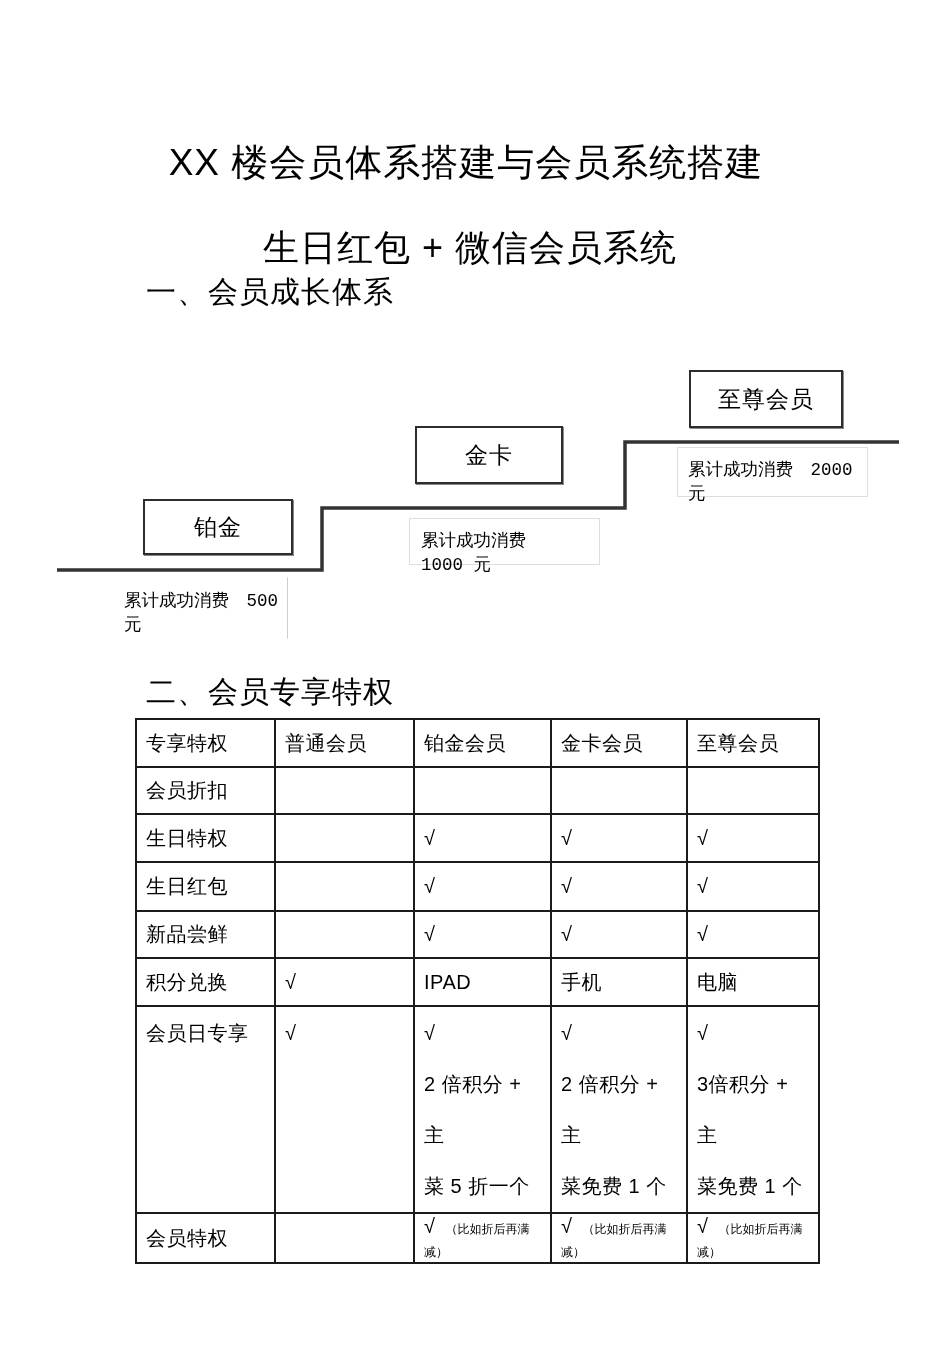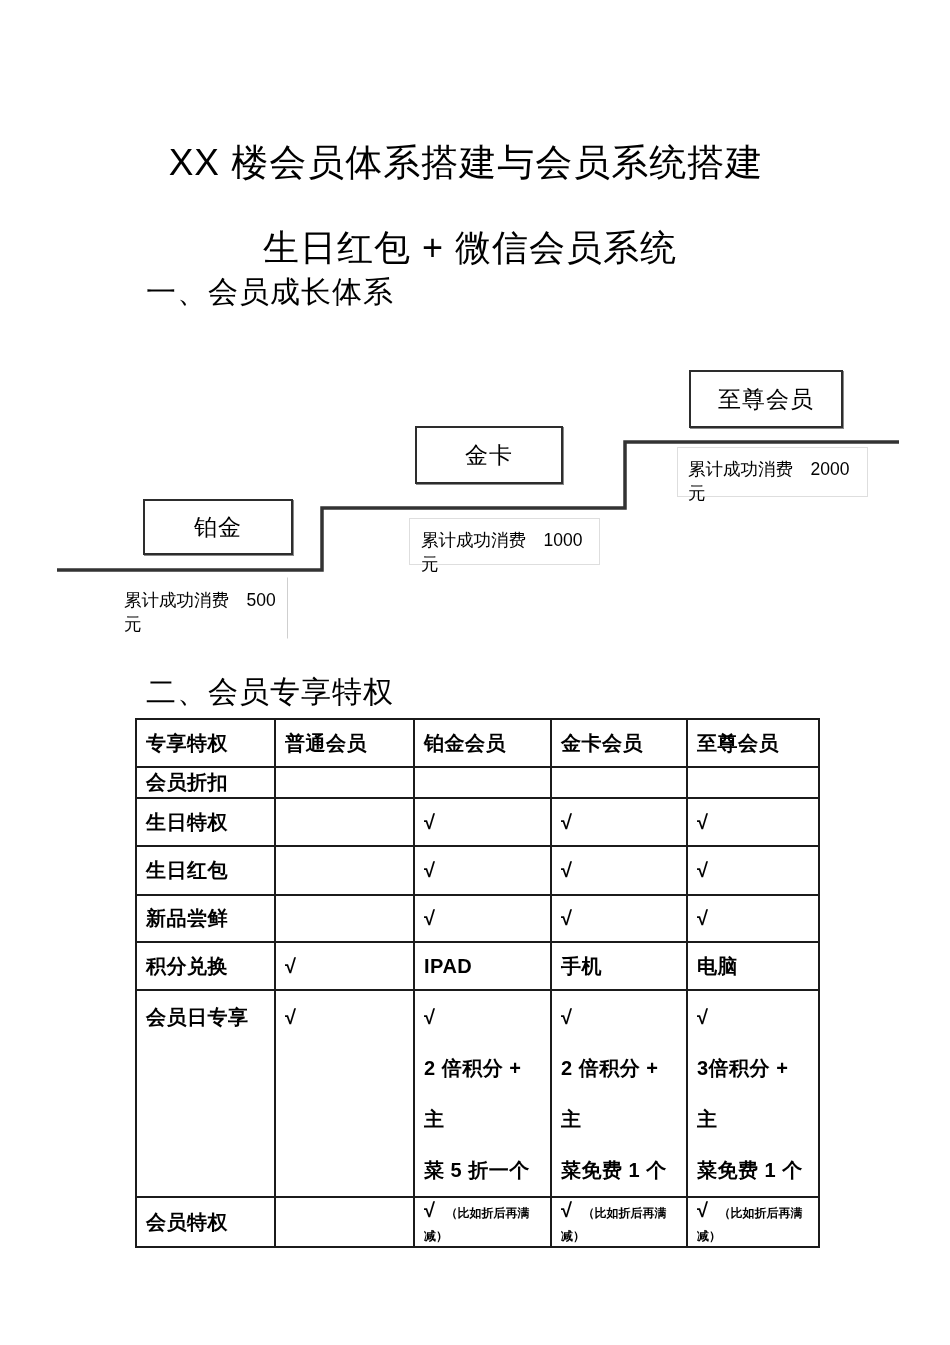--- a/index.html
+++ b/index.html
@@ -58,20 +58,21 @@
   }
   .tier-platinum { left: 143px; top: 499px; width: 146px; height: 52px; }
   .tier-gold     { left: 415px; top: 426px; width: 144px; height: 54px; }
   .tier-supreme  { left: 689px; top: 370px; width: 150px; height: 54px; }
 
   .req-box {
     background: #fff;
     font-size: 17.5px;
     color: #000;
     box-sizing: border-box;
+    font-family: Liberation Mono, monospace;
   }
   .req-1 {
     left: 118px; top: 577px; width: 170px; height: 62px;
     border: 1px solid transparent;
     border-right: 1px solid #cfcfcf;
     padding: 10px 0 0 5px;
   }
   .req-2 {
     left: 409px; top: 518px; width: 191px; height: 47px;
     border: 1px solid #dedede;
@@ -85,31 +86,31 @@
 
   
   .priv-table {
     left: 135px; top: 718px;
     border-collapse: collapse;
     table-layout: fixed;
     width: 683px;
   }
   .priv-table th, .priv-table td {
     border: 2px solid #1b1b1b;
-    font-weight: bold;
+    font-weight: normal;
     font-size: 20px;
     text-align: left;
     vertical-align: middle;
     padding: 0 4px 0 9px;
     color: #000;
     letter-spacing: 0.5px;
     overflow: hidden;
   }
   .r-head { height: 48px; }
-  .r0 { height: 31px; padding-left: 16px; }
+  .r0 { height: 47px; padding-left: 16px; }
   .r1 { height: 48px; }
   .r2 { height: 49px; }
   .r3 { height: 47px; }
   .r4 { height: 48px; }
   .r5 { height: 149px; }
   .r6 { height: 50px; }
   .r5 td {
     vertical-align: top;
     line-height: 51px;
     padding-top: 1px;

